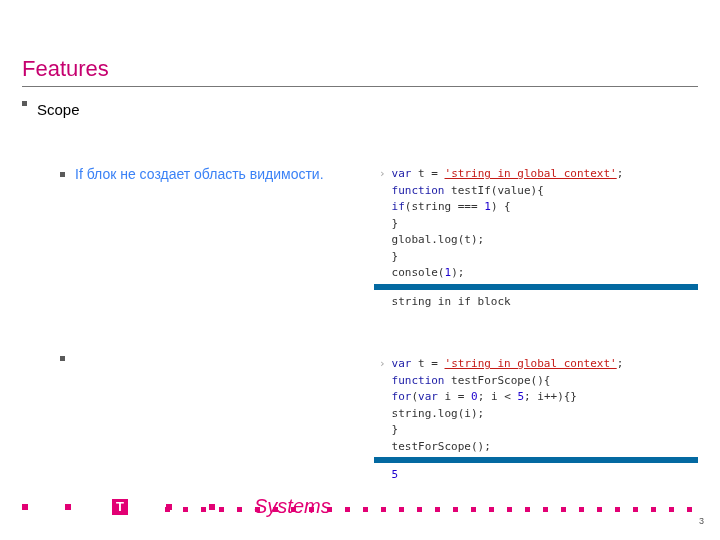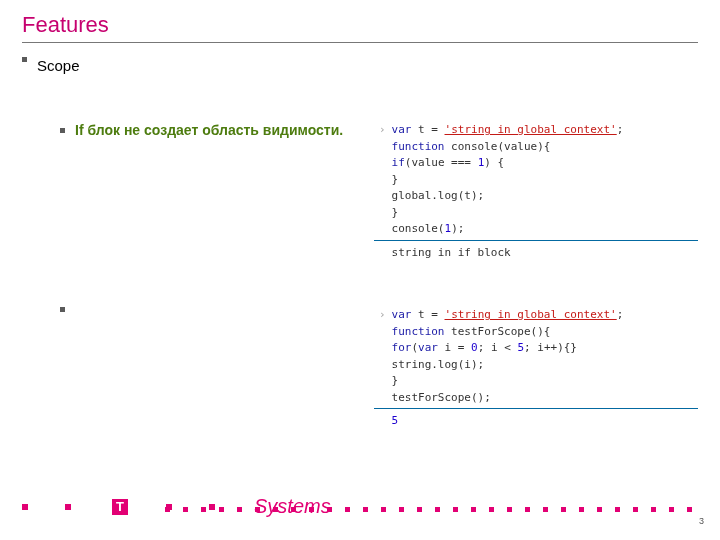--- a/index.html
+++ b/index.html
@@ -7,20 +7,21 @@
     margin: 0;
     width: 720px;
     height: 540px;
     background: #fff;
     font-family: Arial, Helvetica, sans-serif;
     position: relative;
     overflow: hidden;
   }
   .slide {
     padding: 12px 22px 0 22px;
+    margin-top: 44px;
   }
   .title {
     color: #c6006f;
     font-size: 22px;
     font-weight: 400;
     margin: 0 0 4px 0;
   }
   .rule {
     border: none;
     border-top: 1px solid #777;
@@ -40,24 +41,23 @@
     display: flex;
     align-items: flex-start;
     font-size: 15px;
     color: #000;
     margin-bottom: 48px;
   }
   .bullet-l2 {
     display: flex;
     align-items: center;
     font-size: 14px;
-    color: #4d7c0f;
+    color: #3b82f6;
     margin-left: 38px;
     margin-bottom: 10px;
-    font-weight: bold;
   }
   .sq {
     display: inline-block;
     width: 5px;
     height: 5px;
     background: #5a5a5a;
     margin-right: 10px;
     flex-shrink: 0;
   }
   .codebox {
@@ -80,21 +80,21 @@
   }
   .codeline {
     white-space: pre;
     flex: 1;
   }
   .kw { color: #1a1aa6; }
   .str { color: #c41a16; text-decoration: underline; }
   .num { color: #1c00cf; }
   .out-row {
     display: flex;
-    border-top: 1px solid #0369a1;
+    border-top: 6px solid #0369a1;
     padding-top: 4px;
     margin-top: 2px;
   }
   .out-gutter {
     width: 18px;
     flex-shrink: 0;
   }
   .out-line {
     white-space: pre;
     color: #333;
@@ -176,25 +176,25 @@
       </div>
     </div>
     <div class="col-code" id="codebox1">
         <div class="codebox">
           <div class="coderow">
             <div class="gutter"><span class="chevron">›</span></div>
             <div class="codeline"><span class="kw">var</span><span> t = </span><span class="str">'string in global context'</span><span>;</span></div>
           </div>
           <div class="coderow">
             <div class="gutter"></div>
-            <div class="codeline"><span class="kw">function</span><span> console(value){</span></div>
-          </div>
-          <div class="coderow">
-            <div class="gutter"></div>
-            <div class="codeline"><span class="kw">if</span><span>(value === </span><span class="num">1</span><span>) {</span></div>
+            <div class="codeline"><span class="kw">function</span><span> testIf(value){</span></div>
+          </div>
+          <div class="coderow">
+            <div class="gutter"></div>
+            <div class="codeline"><span class="kw">if</span><span>(string === </span><span class="num">1</span><span>) {</span></div>
           </div>
           <div class="coderow">
             <div class="gutter"></div>
             <div class="codeline"><span>}</span></div>
           </div>
           <div class="coderow">
             <div class="gutter"></div>
             <div class="codeline"><span>global.log(t);</span></div>
           </div>
           <div class="coderow">

